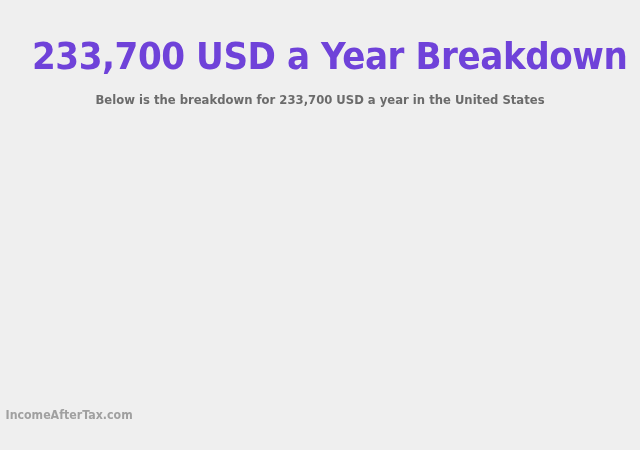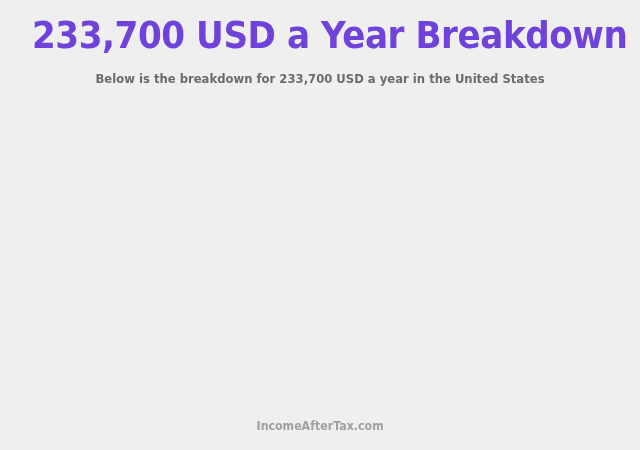--- a/index.html
+++ b/index.html
@@ -16,21 +16,21 @@
   .page {
     position: relative;
     width: 640px;
     height: 450px;
     background: #efefef;
     box-sizing: border-box;
     display: flex;
     flex-direction: column;
   }
   .header {
-    padding-top: 13px;
+    padding-top: 34px;
     text-align: center;
   }
   .page-title {
     margin: 0;
     font-family: "DejaVu Sans", sans-serif;
     font-size: 38px;
     line-height: 44px;
     font-weight: bold;
     color: #6f42d9;
     letter-spacing: -0.5px;
@@ -48,22 +48,22 @@
     color: #6b6b6b;
     transform: scaleX(0.93);
     transform-origin: center center;
     white-space: nowrap;
   }
   .breakdown-body {
     flex: 1 1 auto;
     position: relative;
   }
   .footer {
-    text-align: center;
-    padding-bottom: 16px;
+    text-align: left;
+    padding-bottom: 27px;
   }
   .site-watermark {
     font-family: "DejaVu Sans", sans-serif;
     font-size: 12px;
     line-height: 16px;
     font-weight: bold;
     color: #a0a0a0;
     transform: scaleX(0.92);
     transform-origin: center center;
     display: inline-block;

